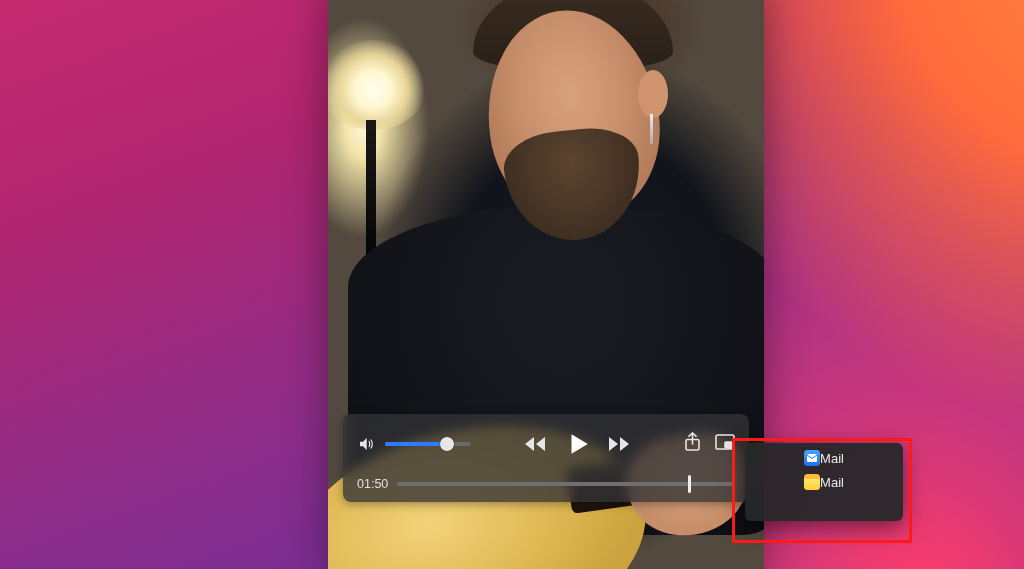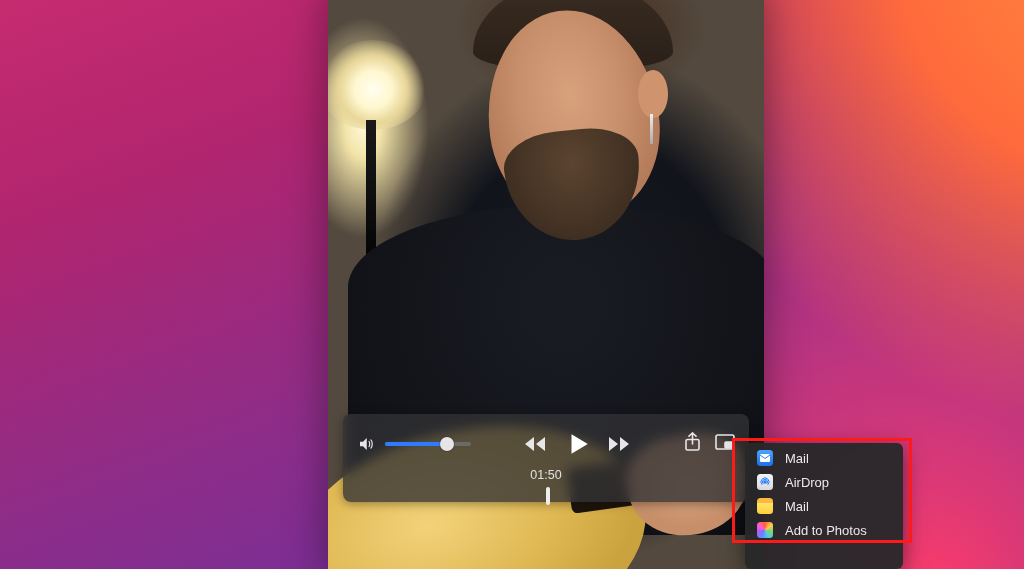--- a/index.html
+++ b/index.html
@@ -178,21 +178,20 @@
   .transport {
     display:flex; align-items:center; gap: 16px;
   }
   .transport svg { display:block; }
   .right-icons { display:flex; align-items:center; gap: 14px; }
   .ctrl-row2 {
     display:flex; align-items:center;
     padding: 0 14px 8px 14px;
     gap: 9px;
     height: 32px;
-    flex-direction: column;
   }
   .time {
     font-size: 12.5px;
     font-variant-numeric: tabular-nums;
     color: #e0e0e2;
   }
   .scrubber {
     position: relative;
     flex: 1;
     height: 4px;
@@ -218,24 +217,25 @@
     background: rgba(40,40,42,0.96);
     border-radius: 6px;
     box-shadow: 0 6px 22px rgba(0,0,0,.5);
     padding: 3px 0;
     font-size: 13px;
     color: #eaeaea;
   }
   .share-item {
     display:flex;
     align-items:center;
-    gap: 12px;
+    gap: 0;
     padding: 3px 12px;
     height: 18px;
     white-space: nowrap;
+    justify-content: center;
   }
   .share-item .ic {
     width: 16px; height: 16px;
     border-radius: 3.5px;
     display:flex; align-items:center; justify-content:center;
     flex: 0 0 16px;
   }
   .ic-mail    { background: linear-gradient(#4aa4ff,#1e6fe8); }
   .ic-msg     { background: linear-gradient(#5be05a,#2bb82e); }
   .ic-airdrop { background: linear-gradient(#f4f4f6,#d9d9dd); }
@@ -343,36 +343,22 @@
   <div class="share-item">
     <span class="ic ic-mail">
       <svg width="10" height="8" viewBox="0 0 10 8">
           <rect x="0" y="0" width="10" height="8" rx="1" fill="#fff"></rect>
           <path d="M0 1l5 3.5L10 1" stroke="#2a78e4" stroke-width="1" fill="none"></path>
         </svg>
     </span>
     <span>Mail</span>
   </div>
   <div class="share-item">
-    <span class="ic ic-airdrop">
-      <svg width="12" height="12" viewBox="0 0 12 12" fill="none" stroke="#1e7fff" stroke-width="1">
-        <circle cx="6" cy="6" r="1.2" fill="#1e7fff"></circle>
-        <path d="M3.2 8.8a4 4 0 1 1 5.6 0"></path>
-        <path d="M4.3 7.8a2.5 2.5 0 1 1 3.4 0"></path>
-      </svg>
-    </span>
-    <span>AirDrop</span>
-  </div>
-  <div class="share-item">
     <span class="ic ic-notes"></span>
     <span>Mail</span>
-  </div>
-  <div class="share-item">
-    <span class="ic ic-photos"></span>
-    <span>Add to Photos</span>
   </div>
   <div class="share-item">
     
     
   </div>
 </div>
 
 <div class="highlight"></div>
 
 </body></html>

